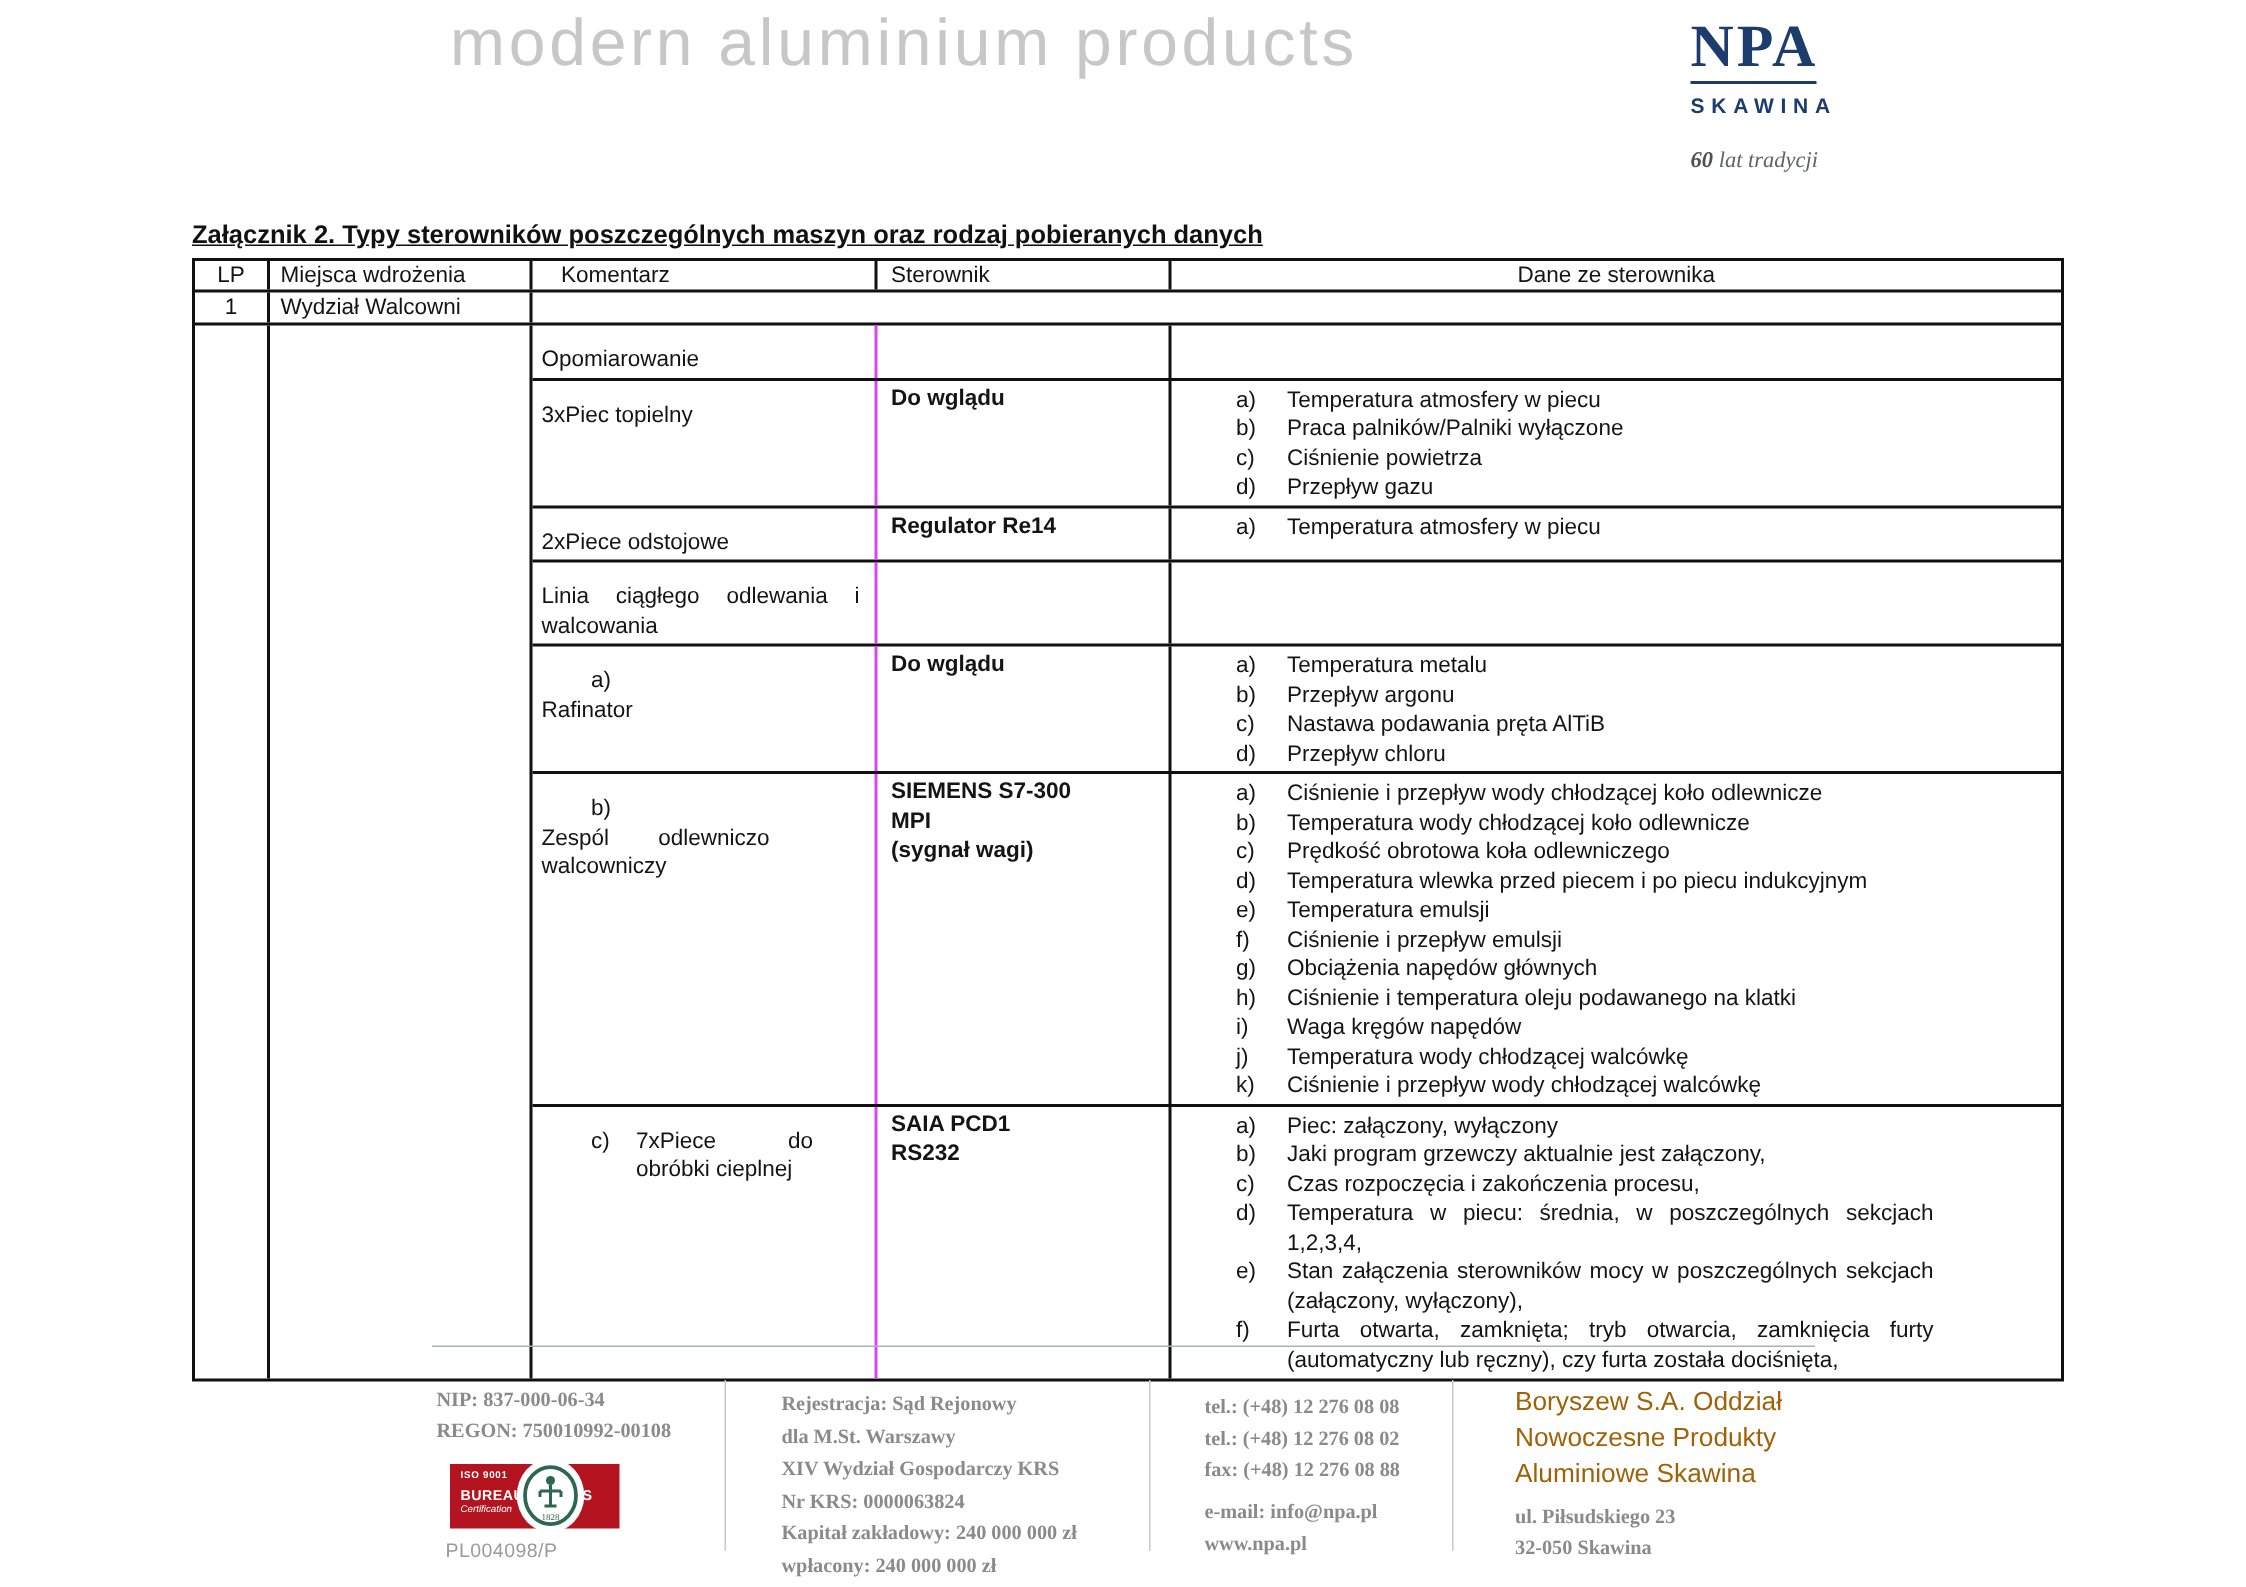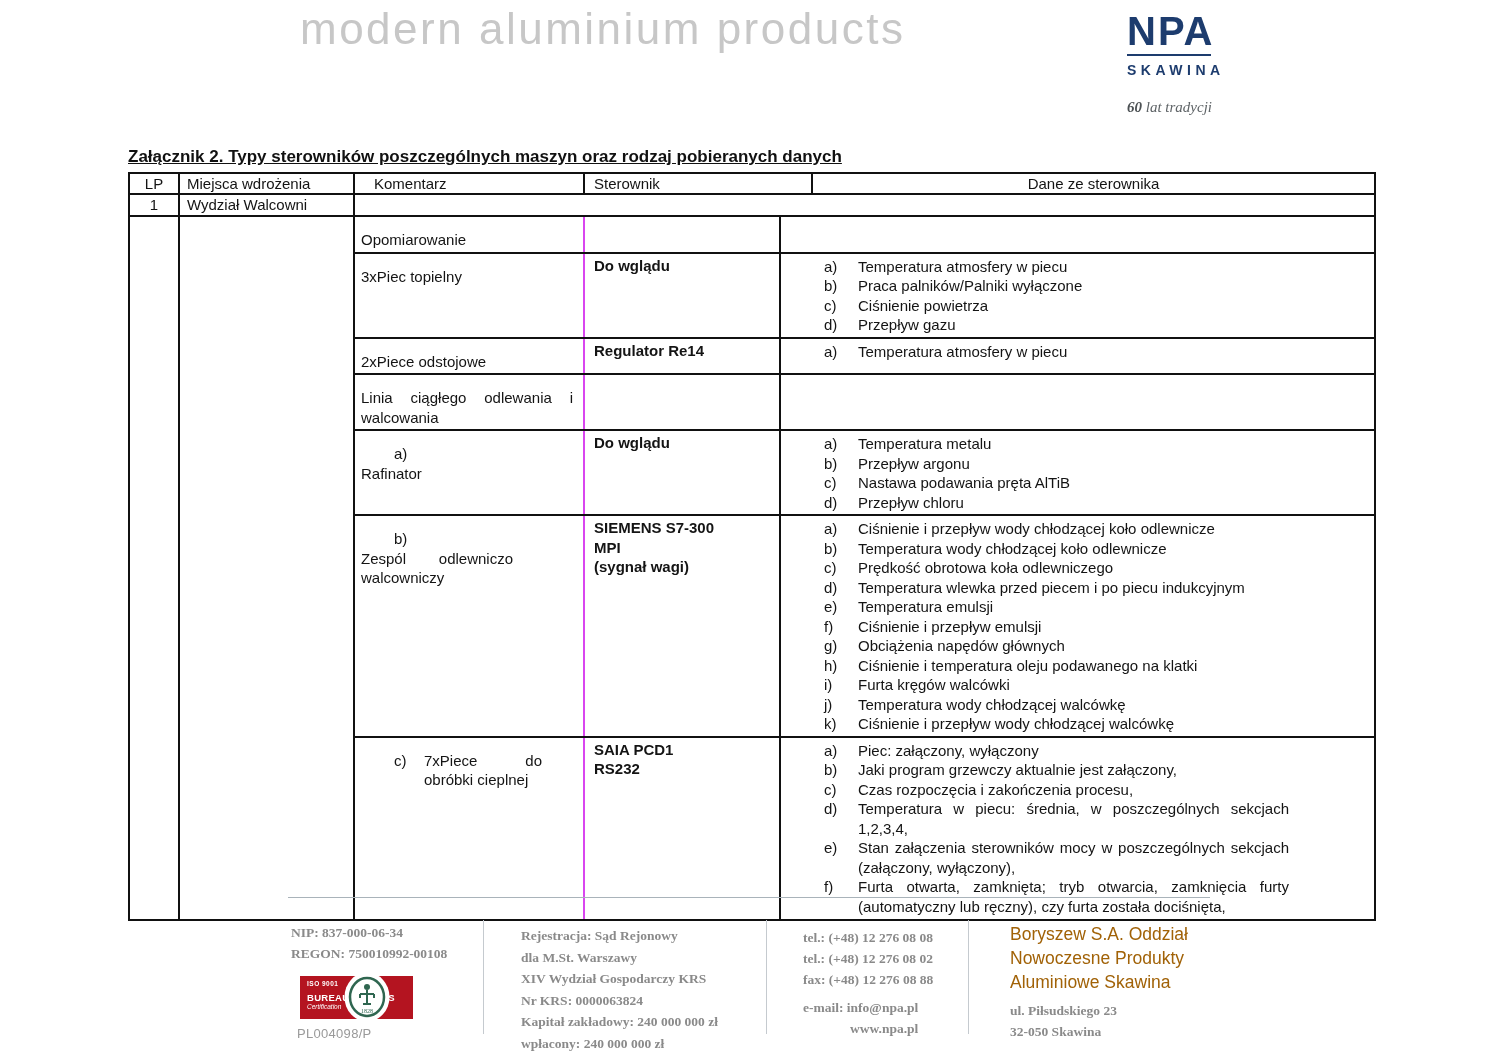--- a/index.html
+++ b/index.html
@@ -8,21 +8,21 @@
     width:1497px; height:1058px; position:relative;
     font-family:"Liberation Sans", sans-serif; color:#1a1a1a; overflow:hidden;
   }
 
   
   .tagline {
     position:absolute; left:300px; top:4px;
     font-size:44px; font-weight:300; letter-spacing:2.5px; color:#c7c7c7;
   }
   .logo { position:absolute; left:1127px; top:10px; color:#1d3c6e; }
-  .logo-npa { font-family:Liberation Sans, sans-serif; font-weight:700; font-size:40px; letter-spacing:2px; line-height:42px; }
+  .logo-npa { font-family:Liberation Serif, serif; font-weight:700; font-size:40px; letter-spacing:2px; line-height:42px; }
   .logo-rule { width:84px; height:2px; background:#1d3c6e; margin-top:2px; }
   .logo-city { font-size:14px; font-weight:700; letter-spacing:4.5px; margin-top:6px; }
   .logo-trad { margin-top:21px; font-family:"Liberation Serif", serif; font-style:italic; font-size:15px; color:#5e6366; }
   .logo-trad .n { font-weight:700; color:#4c5154; }
 
   
   .doc-title {
     position:absolute; left:128px; top:147px;
     font-size:17px; font-weight:700; text-decoration:underline; color:#111;
   }
@@ -30,21 +30,21 @@
   
   .ztable {
     position:absolute; left:128px; top:172px; width:1248px;
     border:2px solid #111; font-size:15px; line-height:19.5px; color:#141414;
   }
   .thead { display:flex; border-bottom:2px solid #111; height:21px; align-items:flex-end; }
   .th { height:100%; display:flex; align-items:center; }
   .th-lp { width:48px; justify-content:center; }
   .th-m  { width:175px; border-left:2px solid #111; padding-left:7px; }
   .th-k  { width:230px; border-left:2px solid #111; padding-left:19px; }
-  .th-s  { width:228px; border-left:2px solid #111; padding-left:9px; }
+  .th-s  { width:196px; border-left:2px solid #111; padding-left:9px; }
   .th-d  { flex:1; border-left:2px solid #111; justify-content:center; }
 
   .row1 { display:flex; border-bottom:2px solid #111; height:22px; align-items:center; }
   .r1-lp { width:48px; text-align:center; }
   .r1-m  { width:175px; border-left:2px solid #111; padding-left:7px; height:100%; display:flex; align-items:center; }
   .r1-rest { flex:1; border-left:2px solid #111; height:100%; }
 
   .tbody { display:flex; align-items:stretch; }
   .col-lp-empty { width:48px; }
   .col-m-empty  { width:175px; border-left:2px solid #111; }
@@ -67,21 +67,21 @@
   .dtext { text-align:justify; padding-right:14px; max-width:505px; }
   .c-dane.narrow .dtext { max-width:445px; }
 
   
   .f-sep { position:absolute; left:288px; top:897px; width:922px; height:1px; background:#a9b3ba; }
   .f-div { position:absolute; top:920px; width:1px; height:114px; background:#c5cacf; }
   .fserif { font-family:"Liberation Serif", serif; font-weight:600; font-size:13.5px; line-height:21px; color:#8a8a8a; }
   .f-col1 { position:absolute; left:291px; top:922px; }
   .f-col2 { position:absolute; left:521px; top:925px; line-height:21.5px; }
   .f-col3 { position:absolute; left:803px; top:927px; }
-  .f-col3b { position:absolute; left:803px; top:997px;text-align:right; }
+  .f-col3b { position:absolute; left:803px; top:997px; }
   .f-col4 { position:absolute; left:1010px; top:922px; font-size:17.5px; line-height:24px; color:#a16207; }
   .f-col4b { position:absolute; left:1010px; top:1000px; }
 
   .bv-logo { position:absolute; left:300px; top:976px; width:113px; height:43px; background:#b41420; padding:4px 0 0 7px; }
   .bv-iso  { font-size:6.5px; color:#fff; font-weight:700; letter-spacing:0.5px; }
   .bv-org  { font-size:9.5px; color:#fff; font-weight:700; margin-top:5px; letter-spacing:0.3px; }
   .bv-cert { font-size:6.5px; color:#fff; font-style:italic; }
   .bv-emblem { position:absolute; left:344px; top:972px; width:46px; height:50px; }
   .bv-num { position:absolute; left:297px; top:1026px; font-size:13px; color:#9a9a9a; letter-spacing:0.3px; }
 </style>
@@ -257,21 +257,21 @@
             <div class="ditem">
               <span class="dmark">g)</span>
               <span class="dtext">Obciążenia napędów głównych</span>
             </div>
             <div class="ditem">
               <span class="dmark">h)</span>
               <span class="dtext">Ciśnienie i temperatura oleju podawanego na klatki</span>
             </div>
             <div class="ditem">
               <span class="dmark">i)</span>
-              <span class="dtext">Furta kręgów walcówki</span>
+              <span class="dtext">Waga kręgów napędów</span>
             </div>
             <div class="ditem">
               <span class="dmark">j)</span>
               <span class="dtext">Temperatura wody chłodzącej walcówkę</span>
             </div>
             <div class="ditem">
               <span class="dmark">k)</span>
               <span class="dtext">Ciśnienie i przepływ wody chłodzącej walcówkę</span>
             </div>
           </div>

